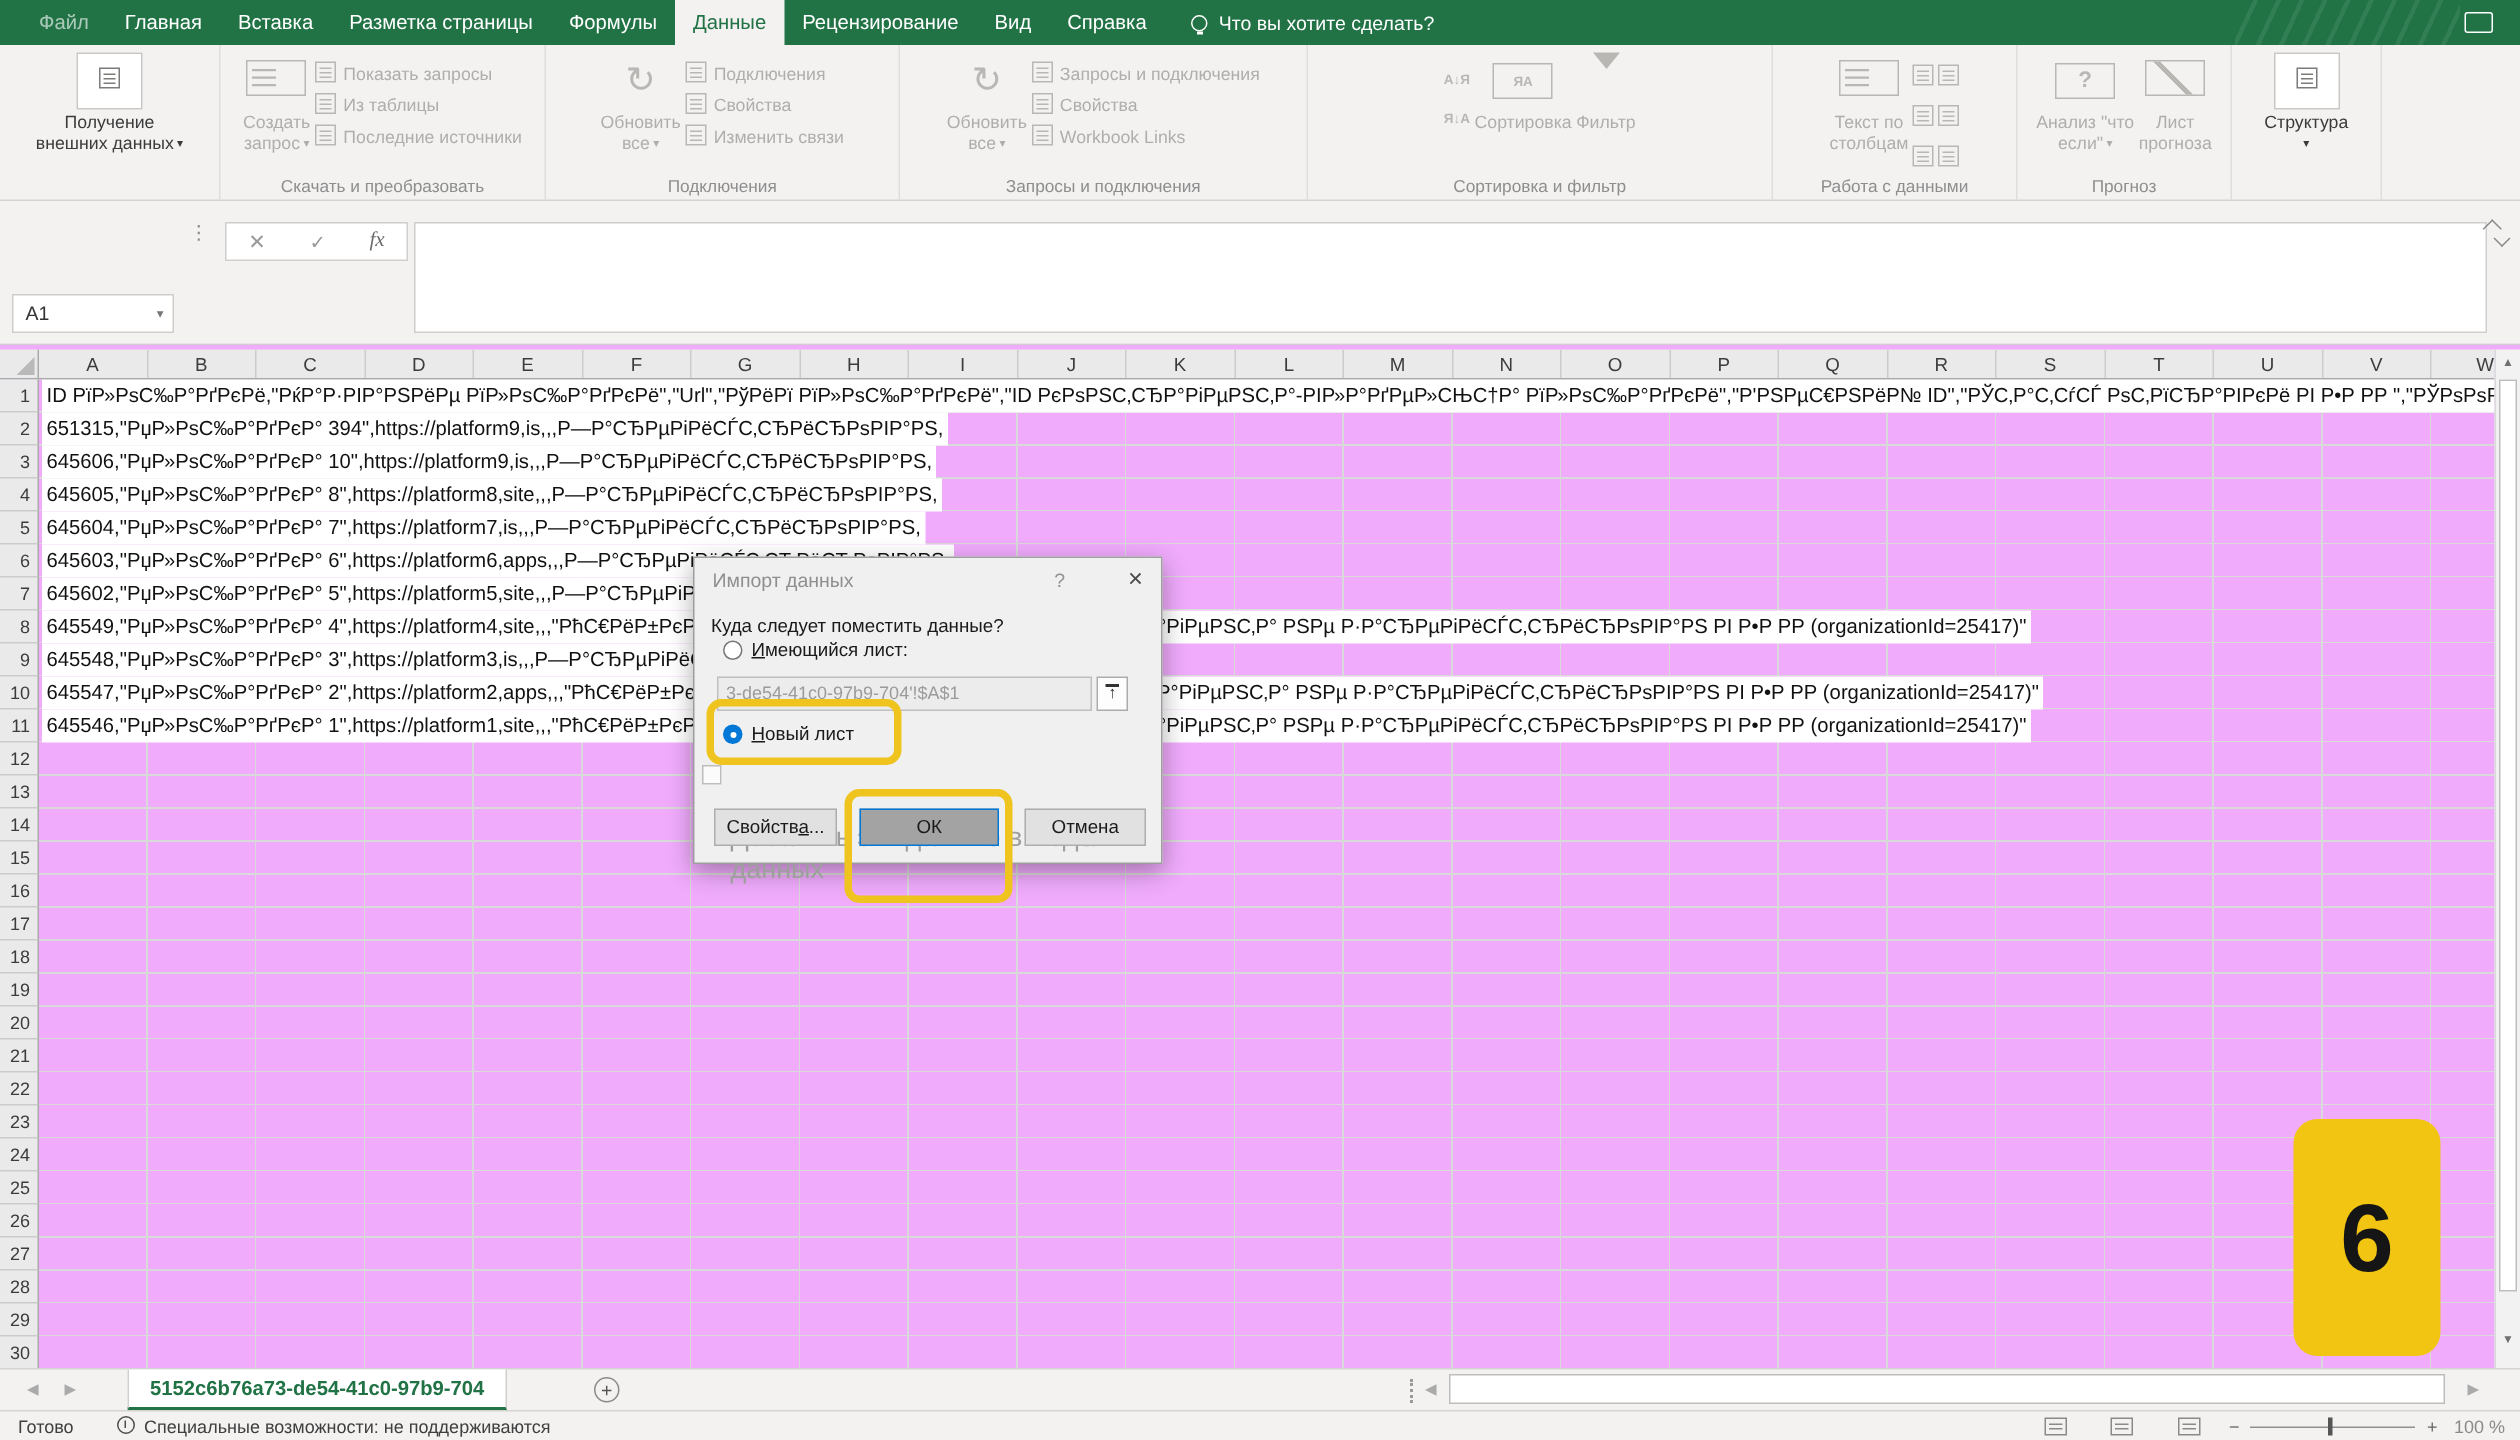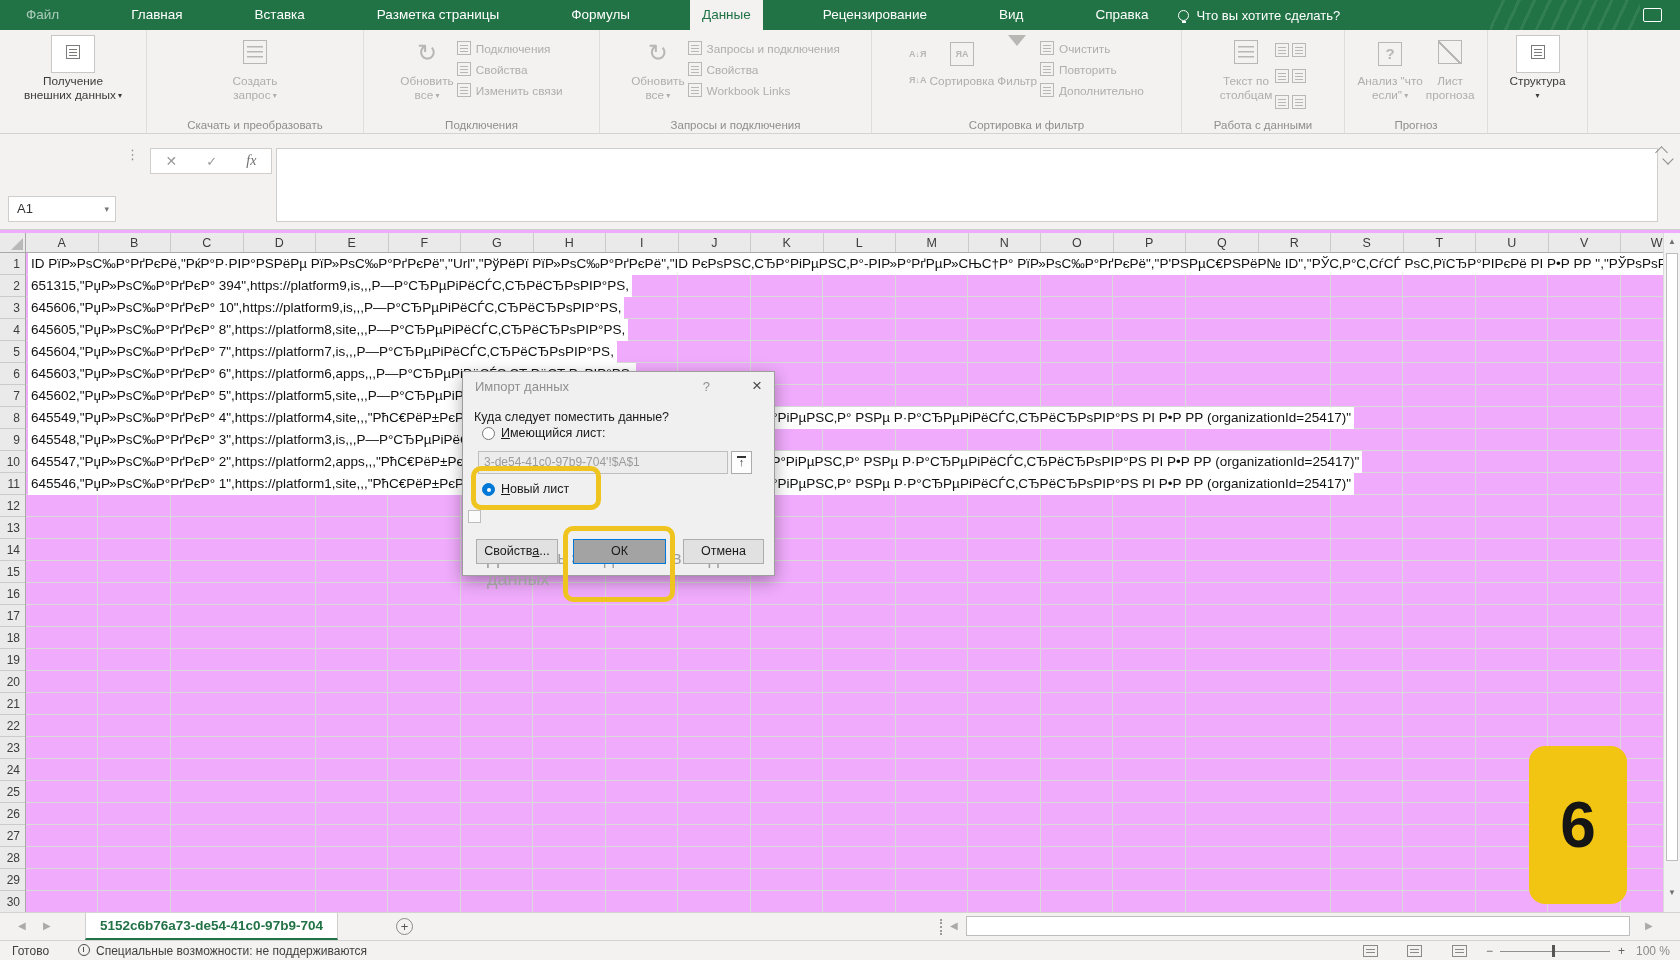--- a/index.html
+++ b/index.html
@@ -22,21 +22,21 @@
   .rglabel{position:absolute;bottom:2px;left:0;width:100%;text-align:center;font-size:11.5px;color:#8e8e8e;white-space:nowrap;}
   .bigbtn{display:flex;flex-direction:column;align-items:center;font-size:11.8px;line-height:13.5px;text-align:center;color:#3b3b3b;padding-top:2px;}
   .bigbtn.disabled{color:#b0aeab;}
   .bicon{height:36px;display:flex;align-items:center;justify-content:center;margin-bottom:3px;}
   .framebox{width:42px;height:36px;background:#fff;border:1px solid #c9c7c5;display:flex;align-items:center;justify-content:center;}
   .smallcol{display:flex;flex-direction:column;justify-content:flex-start;gap:7px;padding-top:8px;}
   .sitem{display:flex;align-items:center;gap:5px;font-size:11.8px;color:#b0aeab;height:14px;white-space:nowrap;}
   .iconcol{display:flex;flex-direction:column;gap:8px;padding-top:9px;align-items:center;}
   .gicon{box-sizing:border-box;display:inline-block;width:14px;height:14px;border:1px solid #b9b7b4;
      background:linear-gradient(#b9b7b4 0 0) 2px 3px/8px 1px no-repeat,linear-gradient(#b9b7b4 0 0) 2px 6px/8px 1px no-repeat,linear-gradient(#b9b7b4 0 0) 2px 9px/8px 1px no-repeat;}
-  .gicon.big{width:24px;height:24px;background:linear-gradient(#b9b7b4 0 0) 3px 5px/16px 1.5px no-repeat,linear-gradient(#b9b7b4 0 0) 3px 10px/16px 1.5px no-repeat,linear-gradient(#b9b7b4 0 0) 3px 15px/16px 1.5px no-repeat;}
+  .gicon.big{width:40px;height:24px;background:linear-gradient(#b9b7b4 0 0) 3px 5px/16px 1.5px no-repeat,linear-gradient(#b9b7b4 0 0) 3px 10px/16px 1.5px no-repeat,linear-gradient(#b9b7b4 0 0) 3px 15px/16px 1.5px no-repeat;}
   .gicon.dark{border-color:#7b7b79;background:linear-gradient(#7b7b79 0 0) 2px 3px/8px 1px no-repeat,linear-gradient(#7b7b79 0 0) 2px 6px/8px 1px no-repeat,linear-gradient(#7b7b79 0 0) 2px 9px/8px 1px no-repeat;}
   .glyph{font-size:20px;color:#b9b7b4;line-height:20px;}
   .funnel{width:0;height:0;border:9px solid transparent;border-top:11px solid #b9b7b4;margin-top:4px;}
   .sorttxt{font-size:9px;color:#b9b7b4;font-weight:bold;line-height:9px;}
   .caret{font-size:8px;vertical-align:1px;}
   .ribbon-collapse{position:absolute;right:14px;bottom:6px;width:8px;height:8px;border-left:1.6px solid #8a8a8a;border-bottom:1.6px solid #8a8a8a;transform:rotate(135deg);}
   
   .fbar{position:absolute;left:0;top:133px;width:1680px;height:96px;background:#f3f2f1;z-index:18;}
   .namebox{position:absolute;left:8px;top:15px;width:108px;height:26px;background:#fff;border:1px solid #d0cecc;box-sizing:border-box;font-size:13px;color:#333;line-height:24px;padding-left:8px;margin-top:48px;}
   .namebox .dd{position:absolute;right:6px;top:0;font-size:9px;color:#777;line-height:24px;}
@@ -109,21 +109,21 @@
   .hl1{left:471px;top:466px;width:130px;height:44px;}
   .hl2{left:563px;top:526px;width:112px;height:76px;}
   .badge{position:absolute;left:1529px;top:746px;width:98px;height:158px;background:#F2C513;border-radius:16px;z-index:60;display:flex;align-items:center;justify-content:center;font-size:64px;font-weight:bold;color:#151515;}
 </style>
 </head>
 <body>
 
 <div class="app">
 
   <div class="menubar">
-    <div id="mb-tabs" style="display:flex;padding-left:14px;gap:48px;">
+    <div id="mb-tabs" style="display:flex;padding-left:14px;">
         <div class="mb-tab muted">Файл</div>
         <div class="mb-tab">Главная</div>
         <div class="mb-tab">Вставка</div>
         <div class="mb-tab">Разметка страницы</div>
         <div class="mb-tab">Формулы</div>
         <div class="mb-tab active">Данные</div>
         <div class="mb-tab">Рецензирование</div>
         <div class="mb-tab">Вид</div>
         <div class="mb-tab">Справка</div>
       </div>
@@ -148,20 +148,34 @@
         </div>
       </div>
       <div class="rgroup" style="width: 217px;">
         <div class="bigbtn disabled">
           <div class="bicon">
             <span><span class="gicon big"></span></span>
           </div>
           <div><span>Создать</span></div>
           <div><span>запрос</span><span class="caret"> ▾</span></div>
         </div>
+        <div class="smallcol">
+          <div class="sitem">
+            <span><span class="gicon"></span></span>
+            <span>Показать запросы</span>
+          </div>
+          <div class="sitem">
+            <span><span class="gicon"></span></span>
+            <span>Из таблицы</span>
+          </div>
+          <div class="sitem">
+            <span><span class="gicon"></span></span>
+            <span>Последние источники</span>
+          </div>
+        </div>
         <div class="rglabel">Скачать и преобразовать</div>
       </div>
       <div class="rgroup" style="width: 236px;">
         <div class="bigbtn disabled">
           <div class="bicon">
             <span><span class="glyph" style="font-size: 24px;">↻</span></span>
           </div>
           <div><span>Обновить</span></div>
           <div><span>все</span><span class="caret"> ▾</span></div>
         </div>
@@ -218,34 +232,20 @@
               </span>
             </span>
           </div>
           <div><span>Сортировка</span></div>
         </div>
         <div class="bigbtn disabled">
           <div class="bicon">
             <span><span class="funnel"></span></span>
           </div>
           <div><span>Фильтр</span></div>
-        </div>
-        <div class="smallcol">
-          <div class="sitem">
-            <span><span class="gicon"></span></span>
-            <span>Очистить</span>
-          </div>
-          <div class="sitem">
-            <span><span class="gicon"></span></span>
-            <span>Повторить</span>
-          </div>
-          <div class="sitem">
-            <span><span class="gicon"></span></span>
-            <span>Дополнительно</span>
-          </div>
         </div>
         <div class="rglabel">Сортировка и фильтр</div>
       </div>
       <div class="rgroup" style="width: 163px;">
         <div class="bigbtn disabled">
           <div class="bicon">
             <span><span class="gicon big"></span></span>
           </div>
           <div><span>Текст по</span></div>
           <div><span>столбцам</span></div>

